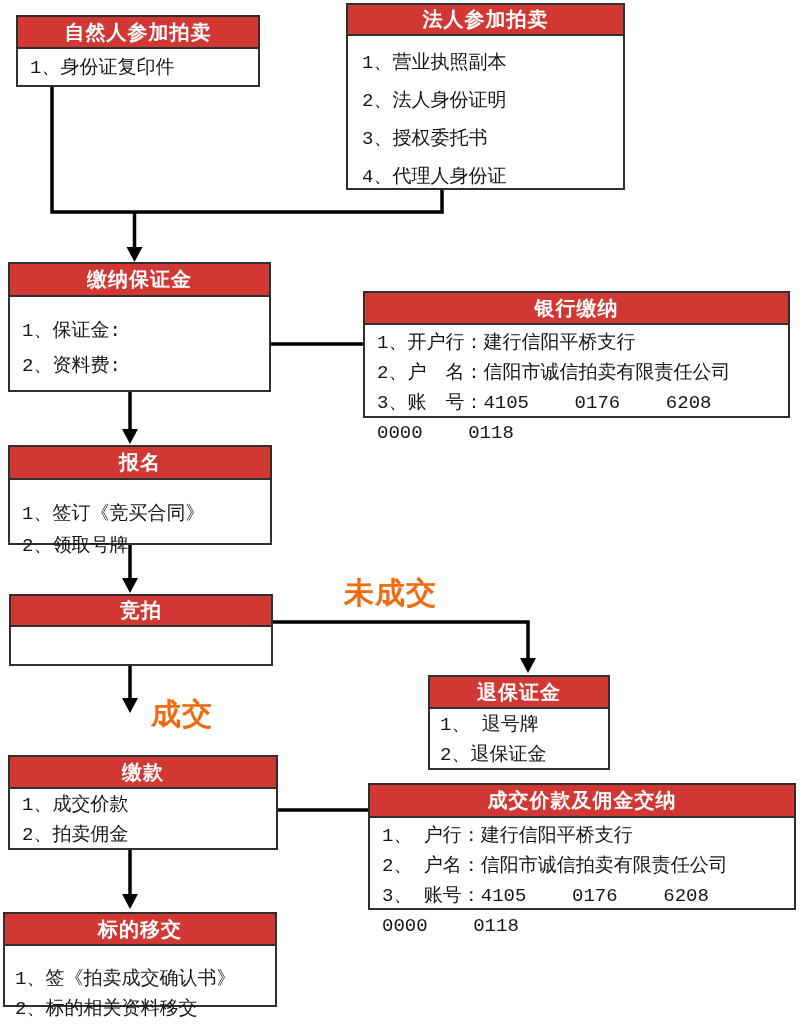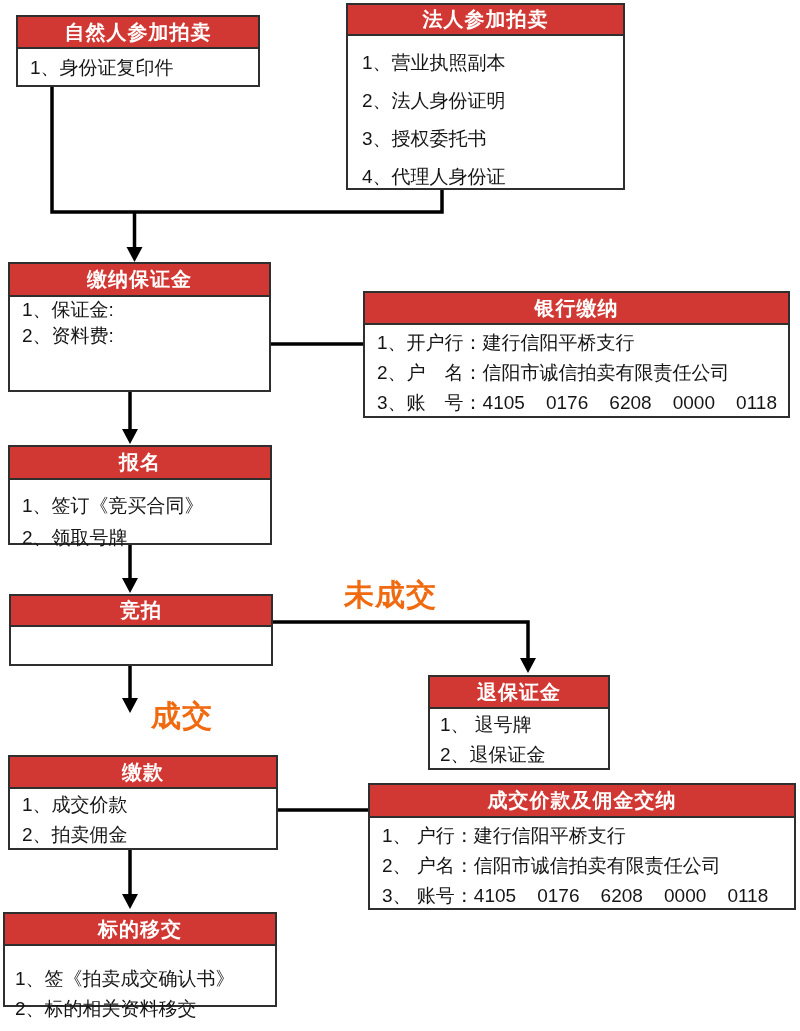--- a/index.html
+++ b/index.html
@@ -7,21 +7,21 @@
     --accent-orange:#f06a10;
     --border-dark:#2f2f2f;
     --line-black:#000000;
     --text-dark:#151515;
   }
   html,body{margin:0;padding:0;background:#ffffff;}
   #stage{
     position:relative;
     width:800px;height:1031px;
     background:#ffffff;
-    font-family:Liberation Sans, sans-serif;
+    font-family:Liberation Mono, monospace;
     color:var(--text-dark);
     overflow:hidden;
   }
   #connectors{position:absolute;left:0;top:0;width:800px;height:1031px;z-index:1;}
   .box{
     position:absolute;z-index:2;
     background:#ffffff;
     border:2px solid var(--border-dark);
     box-sizing:border-box;
     display:flex;flex-direction:column;
@@ -44,25 +44,25 @@
     white-space:pre-wrap;
     border-radius:9px;
   }
   .item{flex:0 0 auto;}
   
   .b-natural  .box-header{height:30px}
   .b-natural  .box-body{padding:2px 0 0 12px;line-height:34px}
   .b-legal    .box-header{height:29px}
   .b-legal    .box-body{padding:8px 0 0 14px;line-height:38px}
   .b-deposit  .box-header{height:31px}
-  .b-deposit  .box-body{padding:0 0 12px 12px;justify-content:flex-start}
+  .b-deposit  .box-body{padding:20px 0 12px 12px;justify-content:space-between}
   .b-bank     .box-header{height:30px}
   .b-bank     .box-body{padding:3px 0 0 12px;line-height:30px}
   .b-signup   .box-header{height:31px}
-  .b-signup   .box-body{padding:10px 0 0 12px;line-height:32px}
+  .b-signup   .box-body{padding:18px 0 0 12px;line-height:32px}
   .b-bidding  .box-header{height:29px}
   .b-refund   .box-header{height:30px}
   .b-refund   .box-body{padding:1px 0 0 10px;line-height:30px}
   .b-payment  .box-header{height:30px}
   .b-payment  .box-body{padding:1px 0 0 12px;line-height:30px}
   .b-commission .box-header{height:31px}
   .b-commission .box-body{padding:3px 12px 0 12px;line-height:30px}
   .b-transfer .box-header{height:30px}
   .b-transfer .box-body{padding:18px 0 0 10px;line-height:30px}
   .branch-label{

